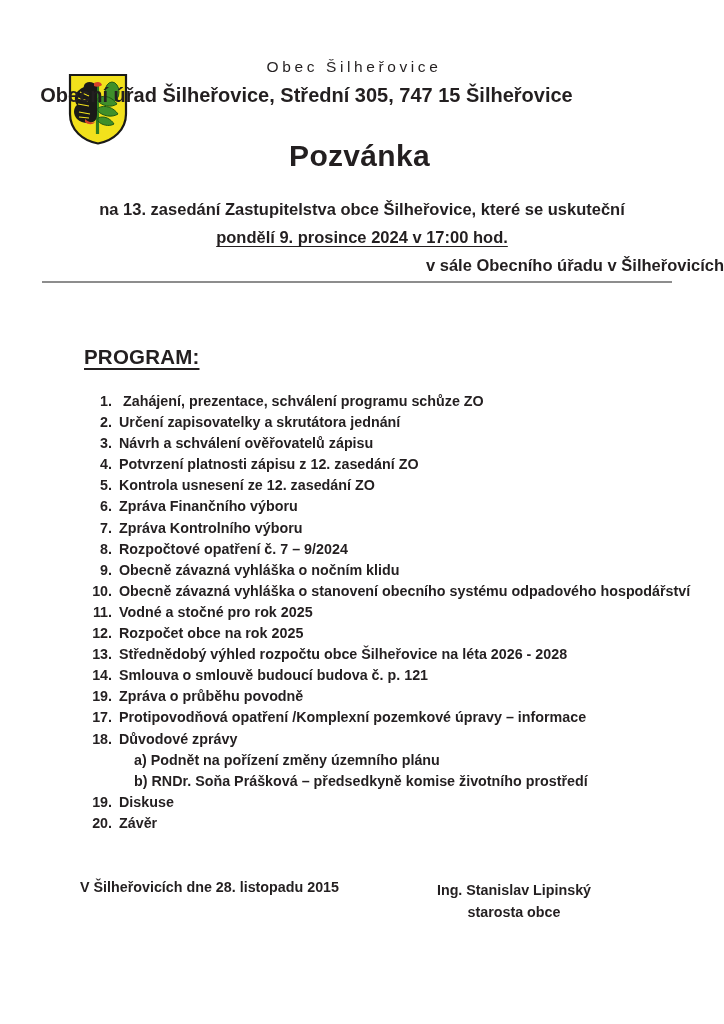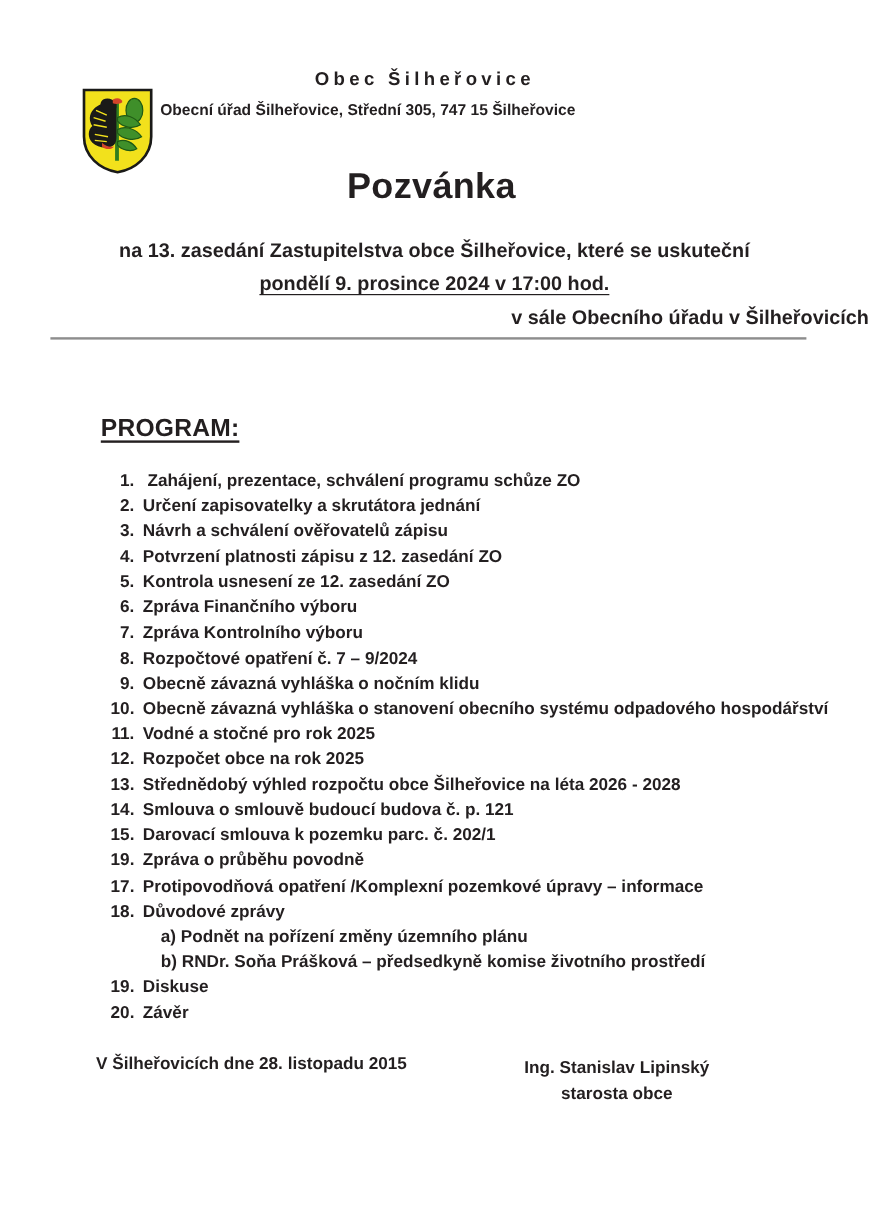--- a/index.html
+++ b/index.html
@@ -38,32 +38,32 @@
   }
   .crest svg { display: block; width: 62px; height: 74px; }
 
   .org-name {
     position: absolute;
     left: 0;
     top: 58px;
     width: 708px;
     text-align: center;
     font-size: 15.5px;
-    font-weight: bold;
+    font-weight: normal;
     letter-spacing: 3.6px;
     color: #231f20;
     white-space: nowrap;
   }
   .org-addr {
     position: absolute;
     left: 0;
     top: 84px;
     width: 613px;
     text-align: center;
-    font-size: 13px;
+    font-size: 20px;
     font-weight: bold;
     color: #231f20;
     white-space: nowrap;
   }
 
   .doc-title {
     position: absolute;
     left: 0;
     top: 139px;
     width: 719px;
@@ -276,24 +276,20 @@
     </div>
     <div class="prog-item">
       <span class="num">13.</span>
       <span class="txt">Střednědobý výhled rozpočtu obce Šilheřovice na léta 2026 - 2028</span>
     </div>
     <div class="prog-item">
       <span class="num">14.</span>
       <span class="txt">Smlouva o smlouvě budoucí budova č. p. 121</span>
     </div>
     <div class="prog-item">
-      <span class="num">15.</span>
-      <span class="txt">Darovací smlouva k pozemku parc. č. 202/1</span>
-    </div>
-    <div class="prog-item">
       <span class="num">19.</span>
       <span class="txt">Zpráva o průběhu povodně</span>
     </div>
     <div class="prog-item">
       <span class="num">17.</span>
       <span class="txt">Protipovodňová opatření /Komplexní pozemkové úpravy – informace</span>
     </div>
     <div class="prog-item">
       <span class="num">18.</span>
       <span class="txt">Důvodové zprávy</span>

